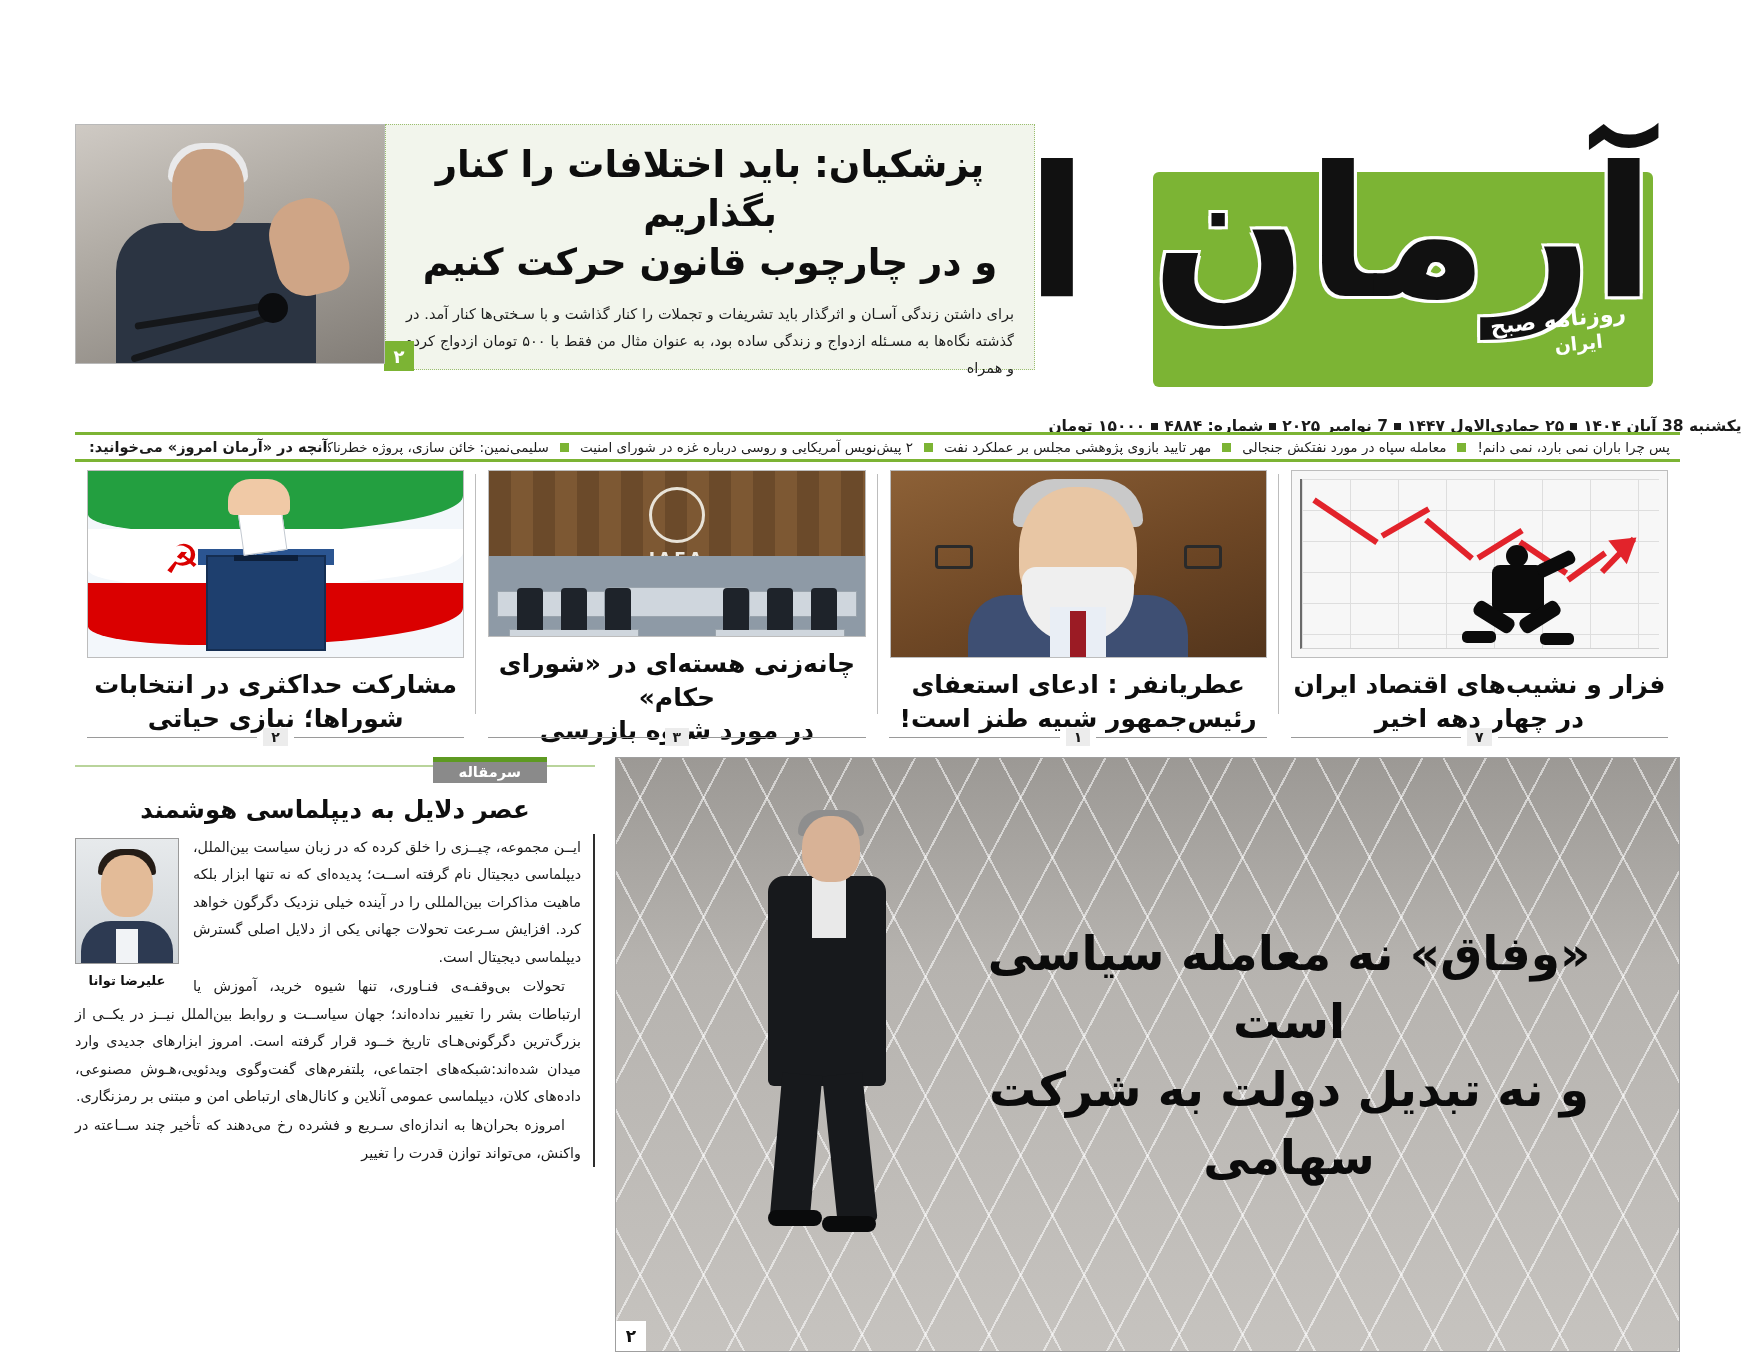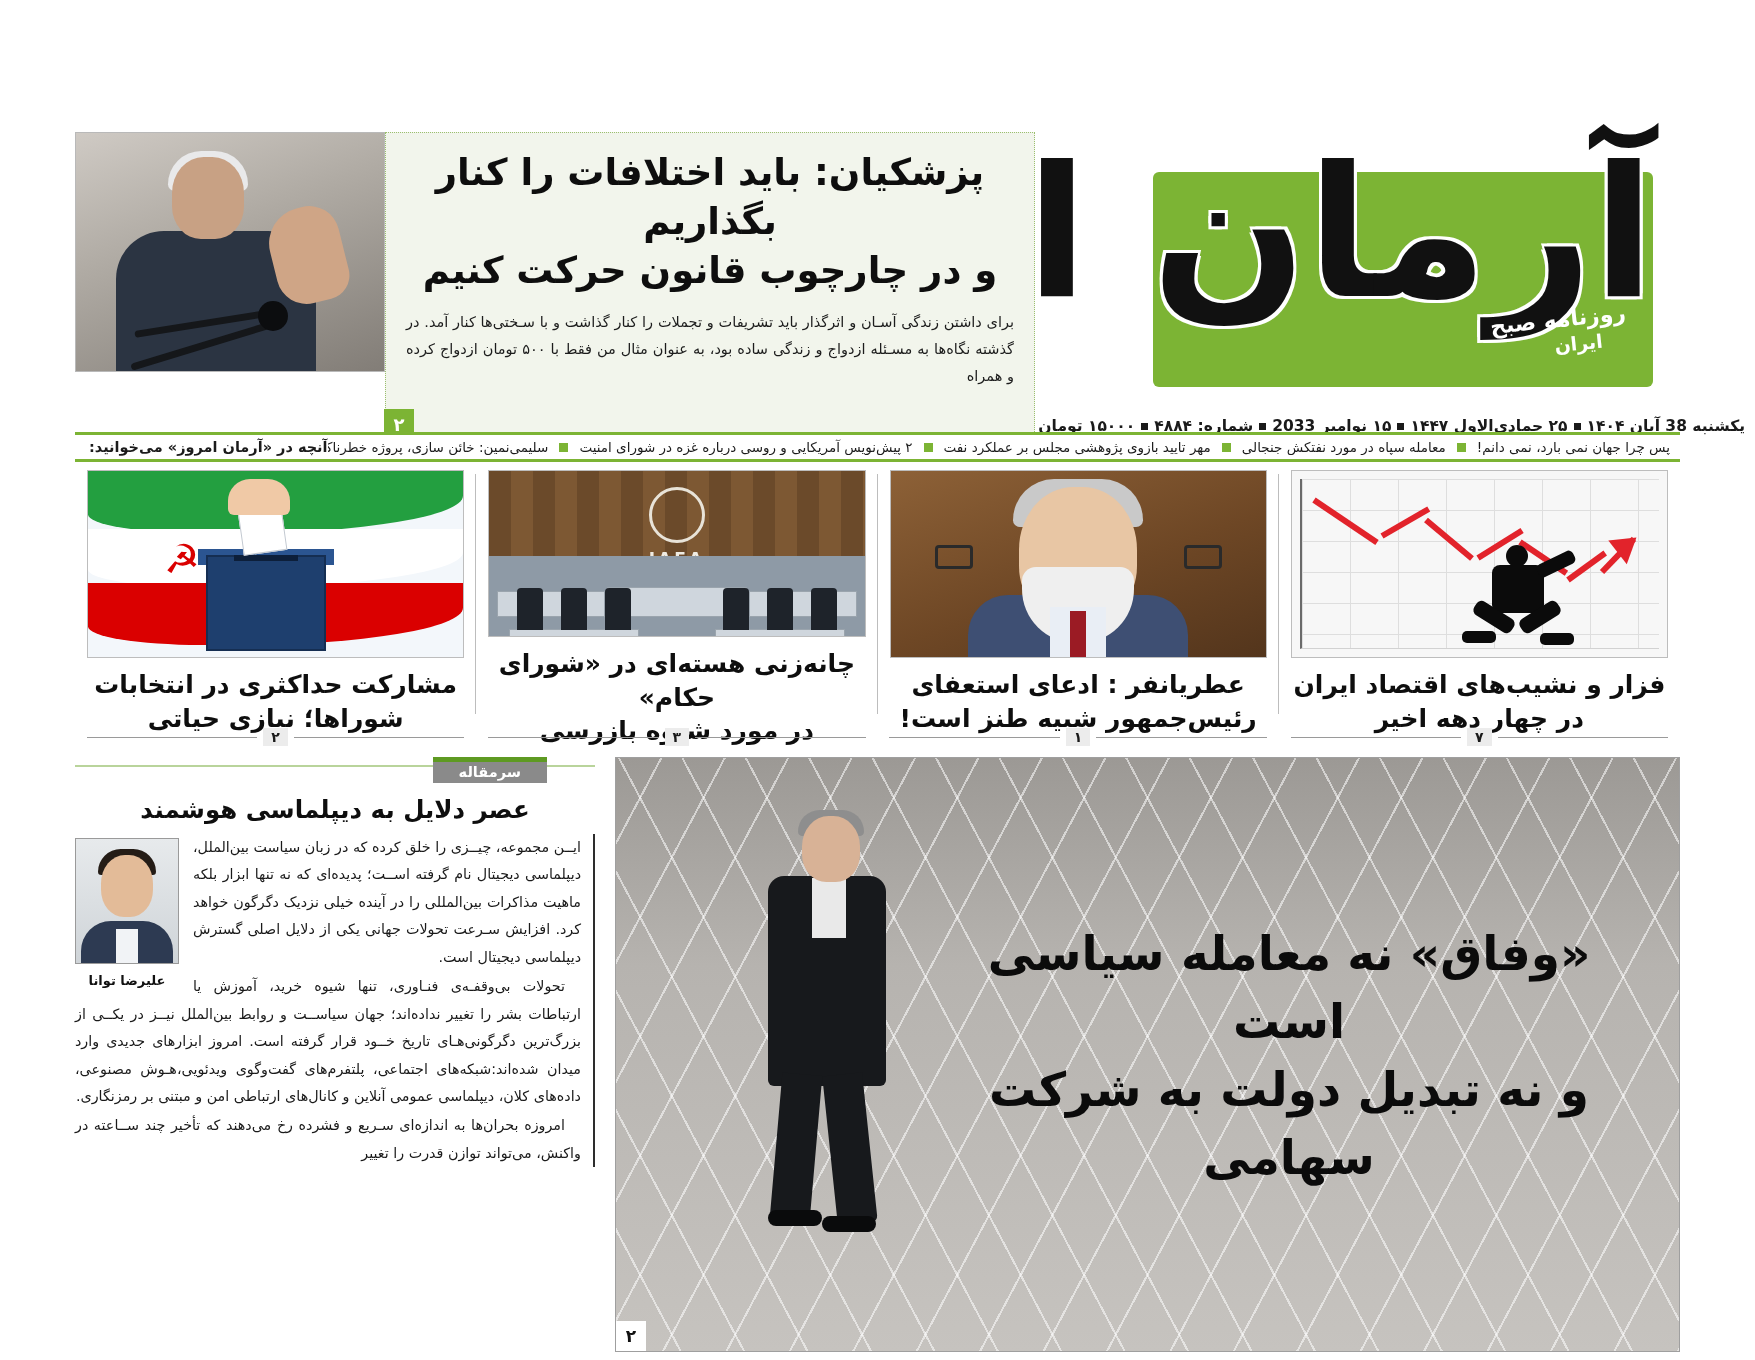--- a/index.html
+++ b/index.html
@@ -97,24 +97,24 @@
     display: inline-block;
     width: 7px; height: 7px;
     background: #1a1a1a;
     margin: 0 6px 1px 6px;
     vertical-align: middle;
   }
 
   
   .lead {
     position: absolute;
-    top: 132px;
+    top: 124px;
     right: 720px;
     left: 75px;
-    height: 306px;
+    height: 246px;
   }
 
   .lead-inner {
     position: absolute;
     inset: 0;
     display: flex;
     flex-direction: row;
     gap: 0;
   }
 
@@ -509,21 +509,21 @@
   <div class="masthead">
     <div class="logo-block">
       <div class="logo-green"></div>
       <div class="logo-wordmark">آرمان امروز</div>
       <div class="logo-sub">
         <span class="l1">روزنامه صبح</span>
         <span class="l2">ایران</span>
       </div>
     </div>
     <div class="dateline">
-      <span>یکشنبه 38 آبان ۱۴۰۴</span><span class="sep"></span><span>۲۵ جمادی‌الاول ۱۴۴۷</span><span class="sep"></span><span>۱۵ نوامبر 2033</span><span class="sep"></span><span>شماره: ۴۸۸۴</span><span class="sep"></span><span>۱۵۰۰۰ تومان</span>
+      <span>یکشنبه 38 آبان ۱۴۰۴</span><span class="sep"></span><span>۲۵ جمادی‌الاول ۱۴۴۷</span><span class="sep"></span><span>7 نوامبر ۲۰۲۵</span><span class="sep"></span><span>شماره: ۴۸۸۴</span><span class="sep"></span><span>۱۵۰۰۰ تومان</span>
     </div>
   </div>
 
   <div class="lead">
     <div class="lead-inner">
       <div class="lead-text">
         <div class="lead-headline">
           <span>پزشکیان: باید اختلافات را کنار بگذاریم</span>
           <span class="l2">و در چارچوب قانون حرکت کنیم</span>
         </div>
@@ -540,21 +540,21 @@
         <div class="figure-hand"></div>
         <div class="mic1"></div>
         <div class="mic2"></div>
         <div class="mic-head"></div>
       </div>
     </div>
   </div>
 
   <div class="ticker">
     <div class="ticker-items">
-      <span class="item">پس چرا جهان نمی بارد، نمی دانم!</span>
+      <span class="item">پس چرا باران نمی بارد، نمی دانم!</span>
       <span class="dot"></span>
       <span class="item">معامله سپاه در مورد نفتکش جنجالی</span>
       <span class="dot"></span>
       <span class="item">مهر تایید بازوی پژوهشی مجلس بر عملکرد نفت</span>
       <span class="dot"></span>
       <span class="item">۲ پیش‌نویس آمریکایی و روسی درباره غزه در شورای امنیت</span>
       <span class="dot"></span>
       <span class="item">سلیمی‌نمین: خائن سازی، پروژه خطرناکی است</span>
     </div>
     <div class="ticker-label">

